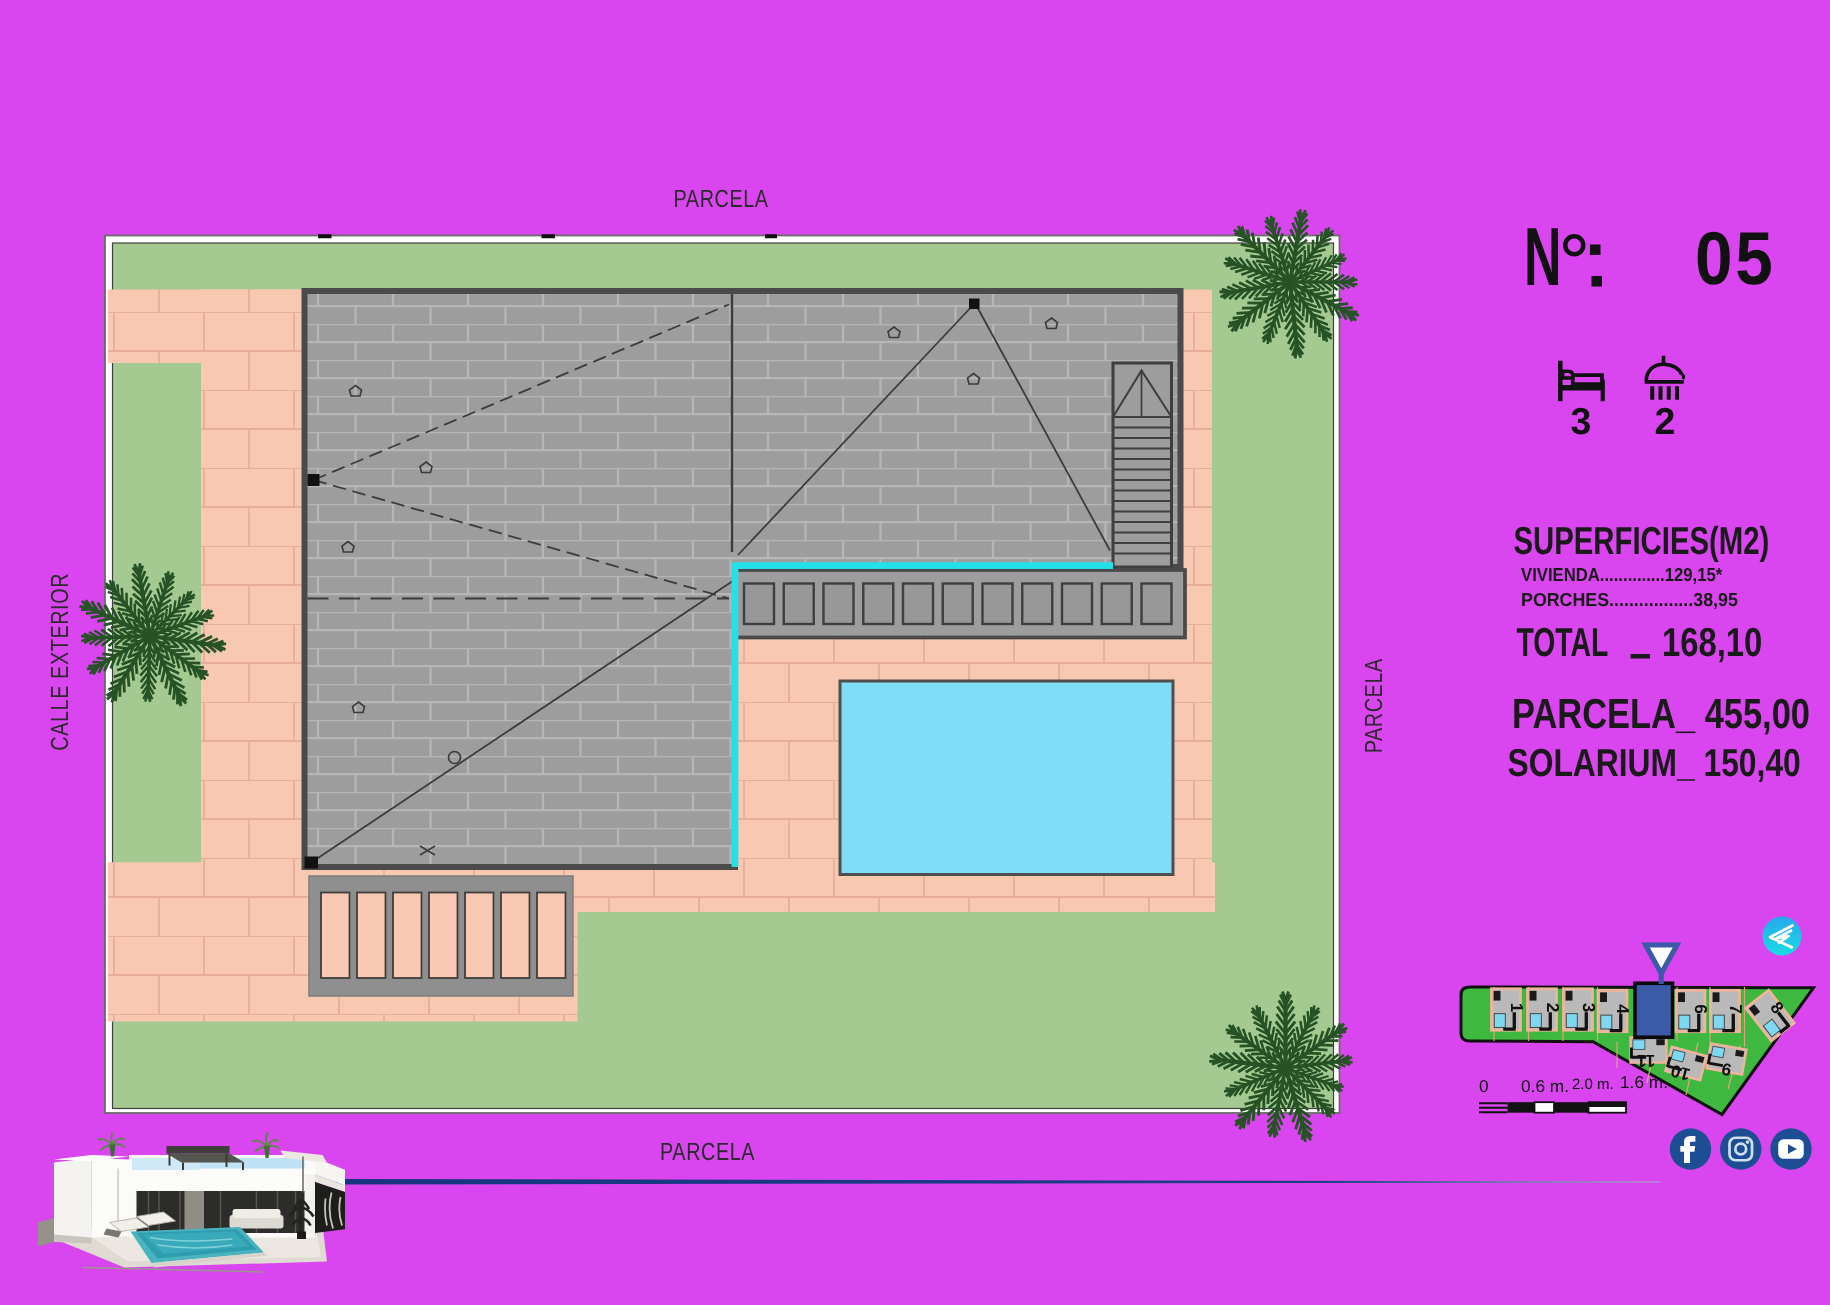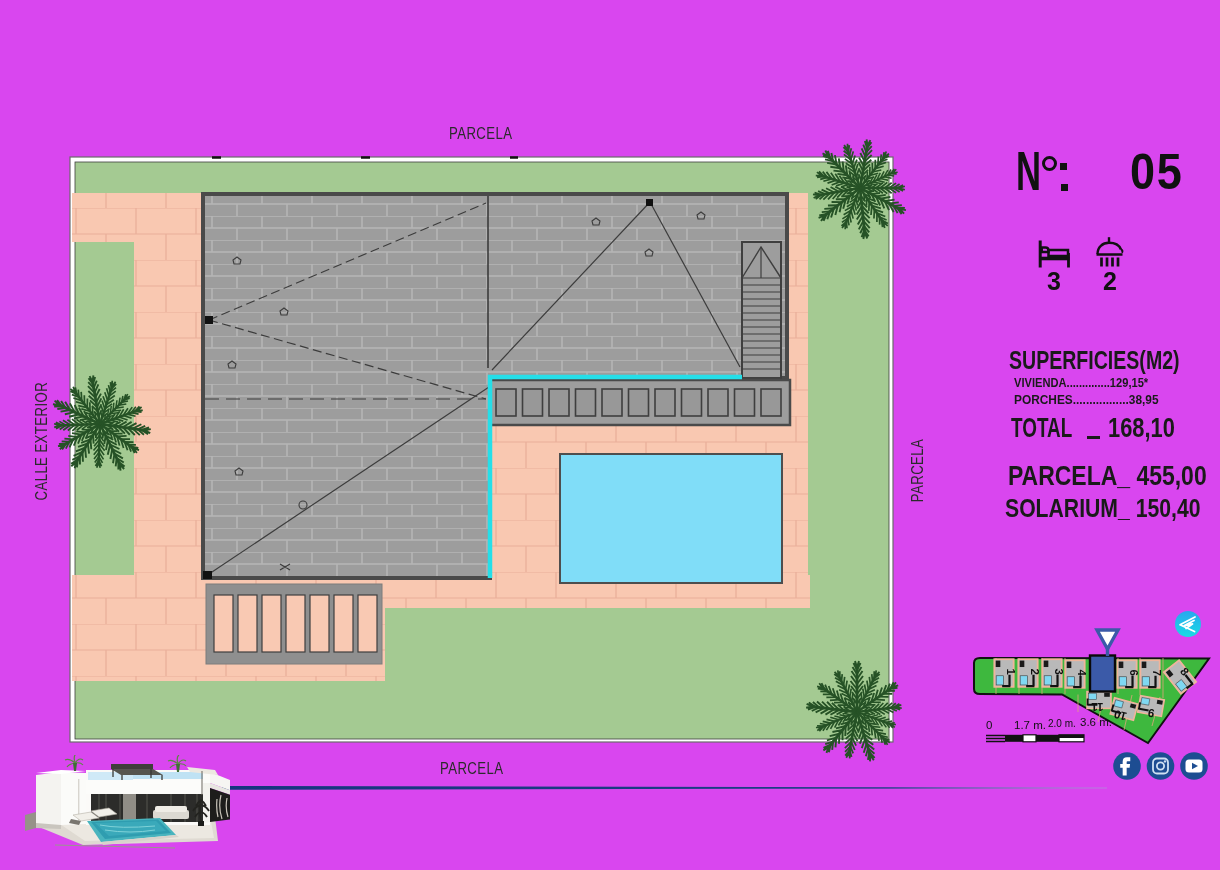--- a/index.html
+++ b/index.html
@@ -244,23 +244,23 @@
         <linearGradient id="pp" x1="0" y1="0" x2="0" y2="1">
     <stop offset="0" stop-color="#28a7ee"></stop>
           <stop offset="1" stop-color="#19dce4"></stop>
   </linearGradient>
       </defs>
   <circle cx="14" cy="14" r="13" fill="url(#pp)"></circle>
   <path d="M21,7 L6,14.8 L20.5,21.5 M20,10.5 L10.5,15.5 L18.5,14 L12,18.5" fill="none" stroke="#fff" stroke-width="1.8" stroke-linejoin="round" stroke-linecap="round"></path>
 </svg>
 
 <div class="abs" style="left:986px;top:719px;font-size:11.5px;color:#111;">0</div>
-<div class="abs" style="left:1014px;top:719px;font-size:11.5px;color:#111;">1.7 m.</div>
+<div class="abs" style="left:1014px;top:719px;font-size:11.5px;color:#111;">0.6 m.</div>
 <div class="abs" style="left:1048px;top:718px;font-size:10px;color:#111;">2.0 m.</div>
-<div class="abs" style="left:1080px;top:716px;font-size:11.5px;color:#111;">3.6 m.</div>
+<div class="abs" style="left:1080px;top:716px;font-size:11.5px;color:#111;">1.6 m.</div>
 <svg class="abs" style="left:986px;top:734px" width="100" height="10" viewBox="0 0 100 10">
   <path d="M0,1.5 H19 M0,4.5 H19 M0,7.5 H19" stroke="#111" stroke-width="1.3"></path>
   <rect x="19" y="0.8" width="18" height="7" fill="#111"></rect>
   <rect x="37" y="0.8" width="13" height="7" fill="#fff" stroke="#111" stroke-width="1.2"></rect>
   <rect x="50" y="0.8" width="23" height="7" fill="#111"></rect>
   <rect x="73" y="0.8" width="25" height="7" fill="#fff" stroke="#111" stroke-width="1.2"></rect>
   <path d="M73,0.8 H98 V4 H73 Z" fill="#111"></path>
 </svg>
 
 <svg class="abs" style="left:1112px;top:751px" width="98" height="30" viewBox="0 0 98 30">

